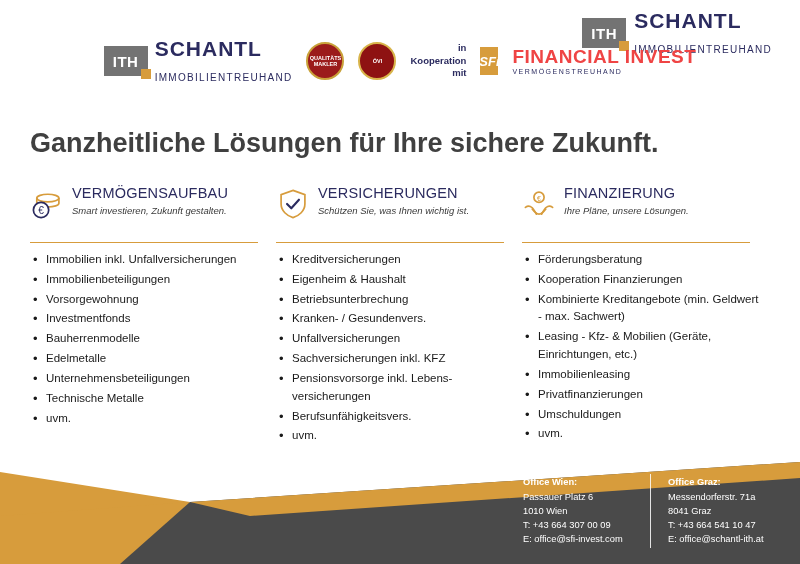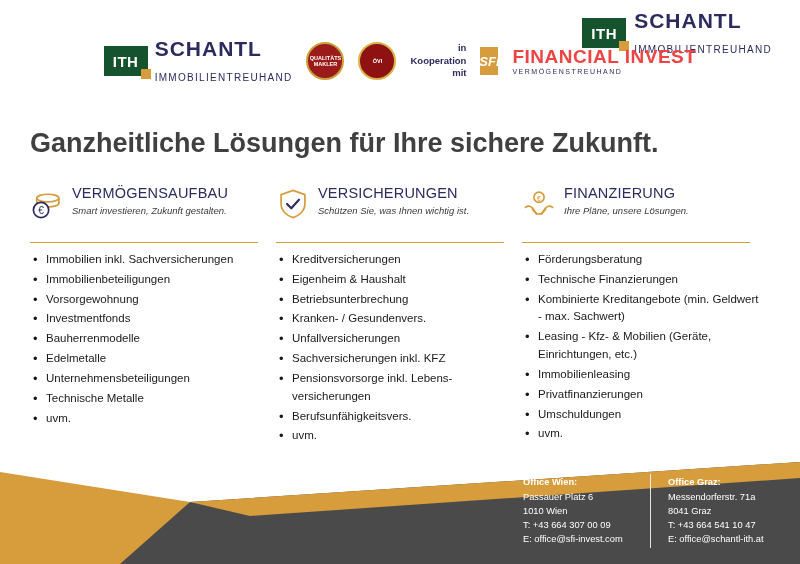--- a/index.html
+++ b/index.html
@@ -27,21 +27,21 @@
     position: absolute;
     top: 10px;
     right: 28px;
     display: flex;
     align-items: center;
     gap: 8px;
   }
   .ith-mark {
     width: 44px;
     height: 30px;
-    background: #14532d;
+    background: #737373;
     color: #ffffff;
     display: flex;
     align-items: center;
     justify-content: center;
     font-weight: bold;
     font-size: 15px;
     letter-spacing: 0.5px;
     position: relative;
   }
   .ith-mark::after {
@@ -290,21 +290,21 @@
           <circle cx="13" cy="27" r="9" fill="#ffffff" stroke="#2b2b5f" stroke-width="2"></circle>
           <text x="13" y="32" font-size="12" font-family="Liberation Sans, sans-serif" fill="#2b2b5f" text-anchor="middle">€</text>
         </svg>
         <div>
           <div class="col-title">VERMÖGENSAUFBAU</div>
           <div class="col-sub">Smart investieren, Zukunft gestalten.</div>
         </div>
       </div>
       <div class="col-rule"></div>
       <ul class="items">
-        <li>Immobilien inkl. Sachversicherungen</li>
+        <li>Immobilien inkl. Unfallversicherungen</li>
         <li>Immobilienbeteiligungen</li>
         <li>Vorsorgewohnung</li>
         <li>Investmentfonds</li>
         <li>Bauherrenmodelle</li>
         <li>Edelmetalle</li>
         <li>Unternehmensbeteiligungen</li>
         <li>Technische Metalle</li>
         <li>uvm.</li>
       </ul>
     </div>
@@ -344,21 +344,21 @@
           <path d="M12 26 c3 4 5 6 8 6 s5 -2 8 -6" fill="none" stroke="#d79c3c" stroke-width="2" stroke-linecap="round"></path>
         </svg>
         <div>
           <div class="col-title">FINANZIERUNG</div>
           <div class="col-sub">Ihre Pläne, unsere Lösungen.</div>
         </div>
       </div>
       <div class="col-rule"></div>
       <ul class="items">
         <li>Förderungsberatung</li>
-        <li>Technische Finanzierungen</li>
+        <li>Kooperation Finanzierungen</li>
         <li>Kombinierte Kreditangebote (min. Geldwert - max. Sachwert)</li>
         <li>Leasing - Kfz- &amp; Mobilien (Geräte, Einrichtungen, etc.)</li>
         <li>Immobilienleasing</li>
         <li>Privatfinanzierungen</li>
         <li>Umschuldungen</li>
         <li>uvm.</li>
       </ul>
     </div>
 
   </div>

